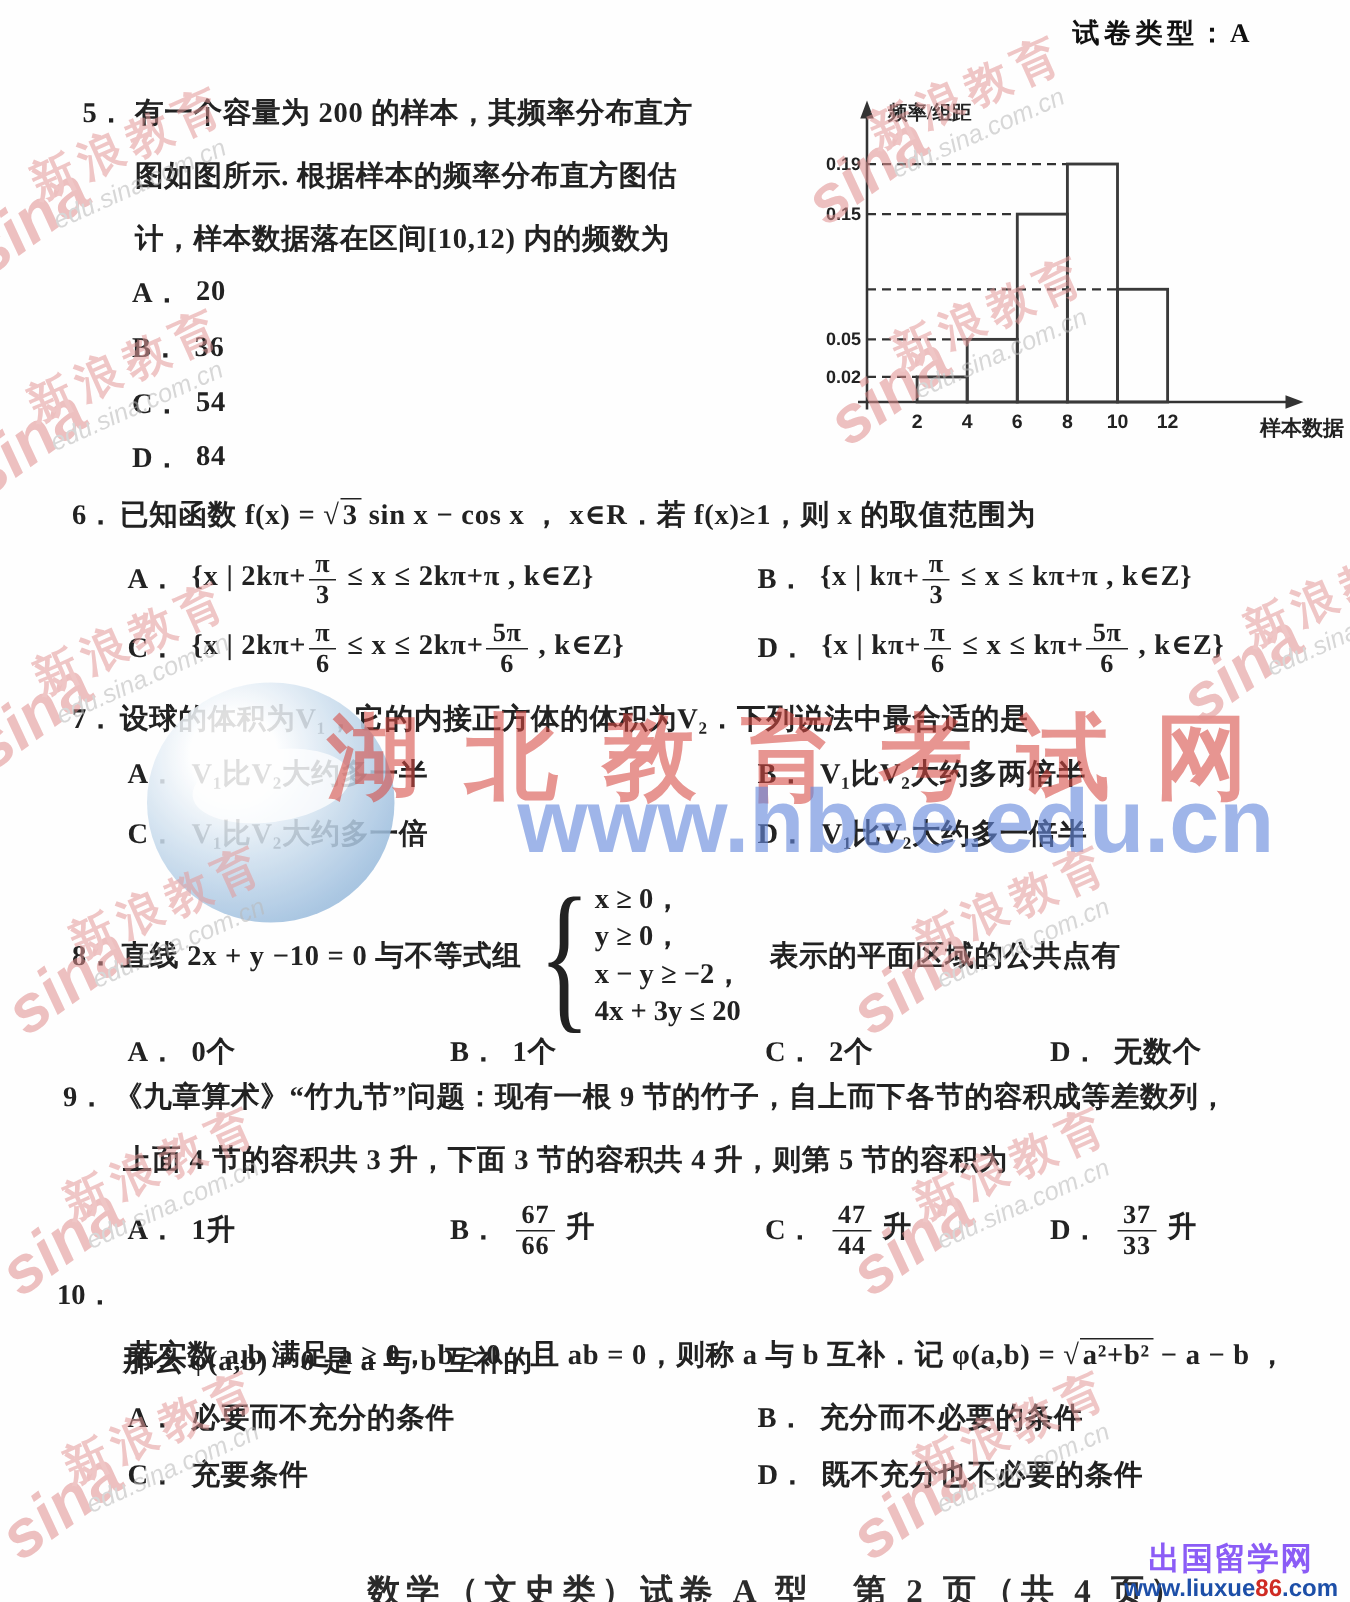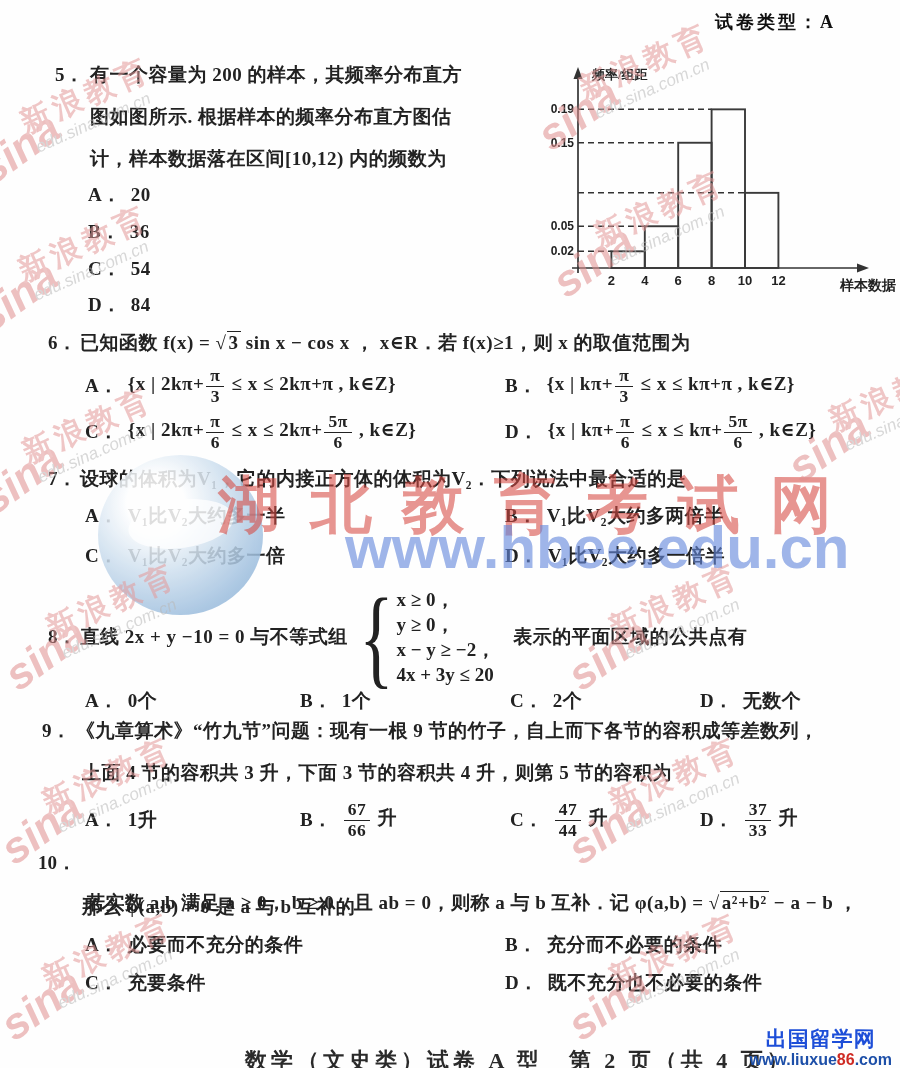--- a/index.html
+++ b/index.html
@@ -28,21 +28,21 @@
   
   .q8-row { position:absolute; left:48px; top:585px; display:flex; align-items:center; }
   .brace { font-size:110px; font-weight:400; line-height:0.95; color:#222;
            transform:scaleX(0.65); margin:0 -6px 0 2px; }
   .sys-col { display:flex; flex-direction:column; gap:1px; }
   .sys-line { font-size:19px; font-weight:bold; color:#222; line-height:24px; }
   
   .footer-line { position:absolute; left:245px; top:1046px; font-size:22px; font-weight:bold;
                  letter-spacing:4px; color:#2a2a2a; }
   .liuxue { position:absolute; right:8px; top:1028px; text-align:center; line-height:1.1; }
-  .liuxue-cn { font-size:21px; font-weight:bold; color:#1d4ed8; letter-spacing:1px; }
+  .liuxue-cn { font-size:21px; font-weight:bold; color:#8b5cf6; letter-spacing:1px; }
   .liuxue-url { font-size:16px; font-weight:bold; font-family:"Liberation Sans",sans-serif; }
   .lx-blue { color:#1d4fa8; } .lx-red { color:#cf2b24; }
   
   .wm-sina { position:absolute; width:190px; height:120px; transform:rotate(-24deg);
              opacity:0.55; pointer-events:none; }
   .wm-cn  { position:absolute; left:40px; top:18px; font-size:30px; font-weight:bold;
             color:#e49a9a; letter-spacing:5px; white-space:nowrap; }
   .wm-url { position:absolute; left:44px; top:56px; font-size:17px; font-style:italic;
             color:#b9b9b9; white-space:nowrap; font-family:"Liberation Sans",sans-serif; }
   .wm-script { position:absolute; left:-16px; top:34px; font-size:44px; font-style:italic;

